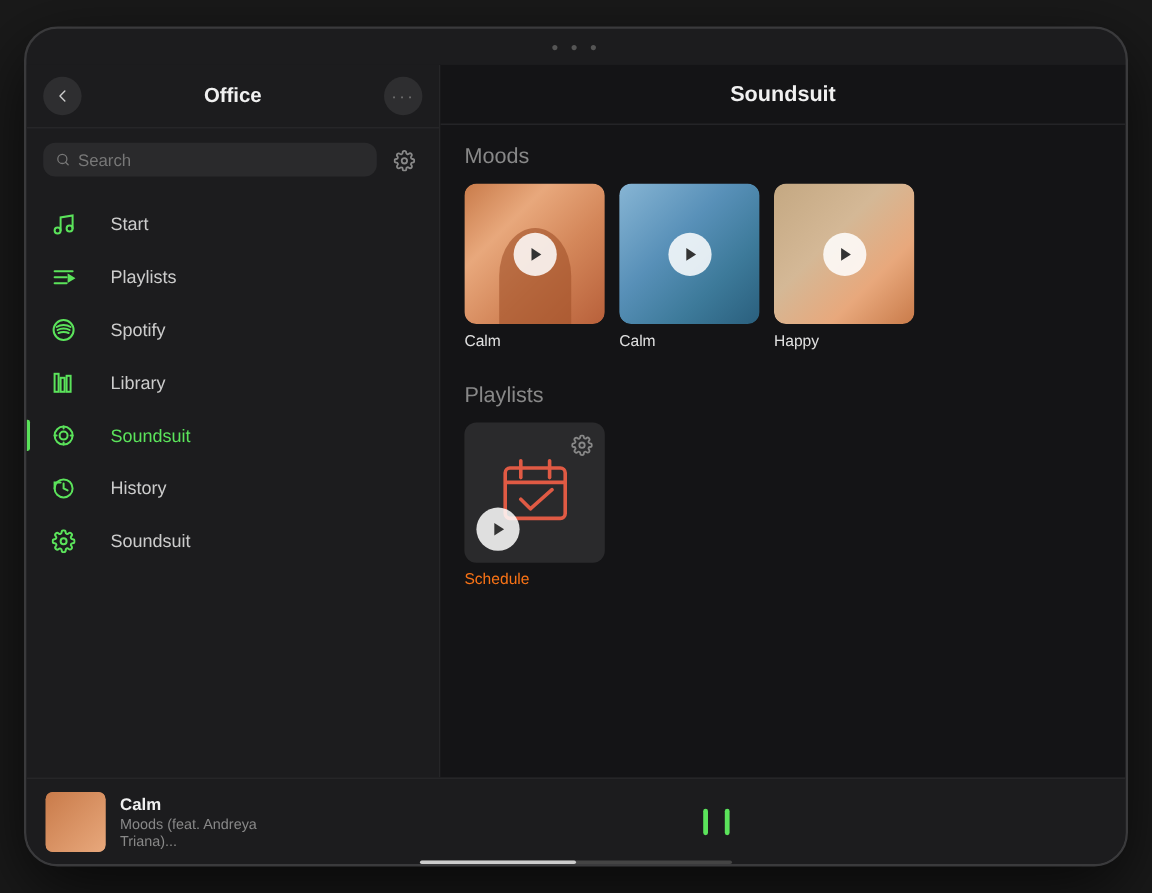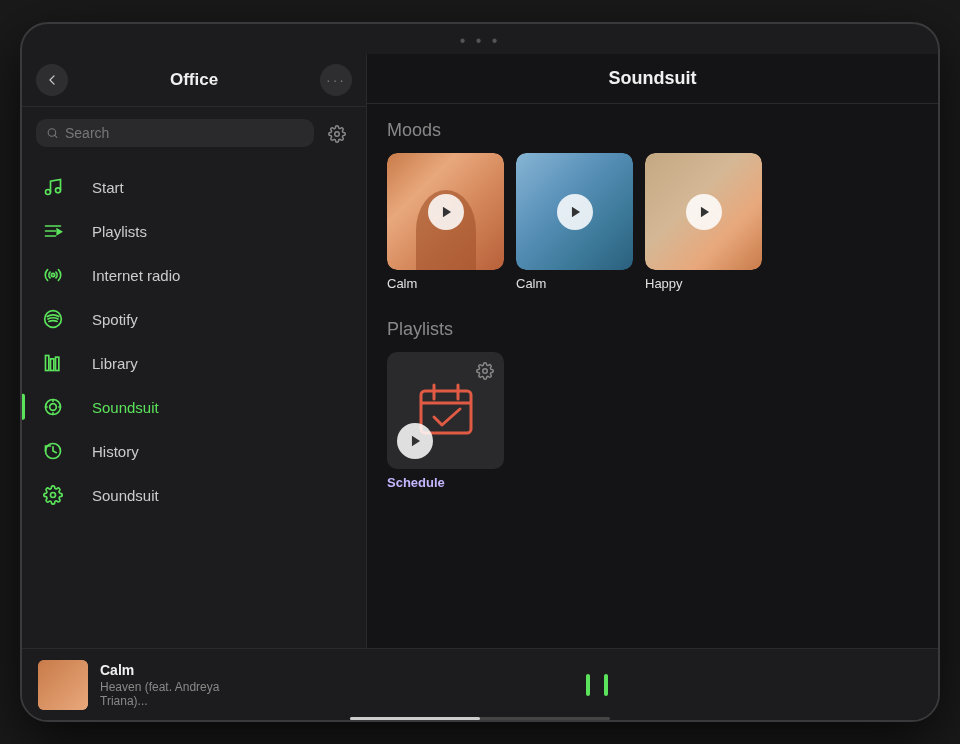--- a/index.html
+++ b/index.html
@@ -323,23 +323,23 @@
       font-size: 16px;
     }
 
     .schedule-play {
       position: absolute;
       bottom: 10px;
       left: 10px;
     }
 
     .schedule-name {
-      color: #c4b5fd;
+      color: #f97316;
       font-size: 13px;
-      font-weight: 700;
+      font-weight: 400;
     }
 
     
     .bottom-player {
       height: 72px;
       background: #1c1c1e;
       border-top: 1px solid #2a2a2c;
       display: flex;
       align-items: center;
       padding: 0 16px;
@@ -495,32 +495,20 @@
             <svg viewBox="0 0 24 24" fill="none" stroke="#5be35b" stroke-width="2" stroke-linecap="round">
               <line x1="3" y1="6" x2="21" y2="6"></line>
               <line x1="3" y1="12" x2="15" y2="12"></line>
               <line x1="3" y1="18" x2="15" y2="18"></line>
               <polygon points="17,10 22,13 17,16" fill="#5be35b"></polygon>
             </svg>
           </div>
           <span>Playlists</span>
         </div>
 
-        <div class="nav-item">
-          <div class="nav-icon">
-            <svg viewBox="0 0 24 24" fill="none" stroke="#5be35b" stroke-width="2" stroke-linecap="round">
-              <circle cx="12" cy="12" r="2"></circle>
-              <path d="M8.5 8.5a5 5 0 000 7"></path>
-              <path d="M15.5 8.5a5 5 0 010 7"></path>
-              <path d="M5.5 5.5a9 9 0 000 13"></path>
-              <path d="M18.5 5.5a9 9 0 010 13"></path>
-            </svg>
-          </div>
-          <span>Internet radio</span>
-        </div>
 
         <div class="nav-item">
           <div class="nav-icon">
             <svg viewBox="0 0 24 24" fill="none" stroke="#5be35b" stroke-width="2">
               <circle cx="12" cy="12" r="10"></circle>
               <path d="M7 15s2-1 5-1 5 1 5 1" stroke-linecap="round"></path>
               <path d="M6 12s2.5-1.5 6-1.5 6 1.5 6 1.5" stroke-linecap="round"></path>
               <path d="M5 9s3-2 7-2 7 2 7 2" stroke-linecap="round"></path>
             </svg>
           </div>
@@ -662,21 +650,21 @@
       </div>
     </div>
   </div>
 
   <div class="bottom-player">
     <div class="player-thumb">
       <div style="width:100%;height:100%;background:linear-gradient(135deg,#c97b4a,#e8a87c);border-radius:6px;"></div>
     </div>
     <div class="player-info">
       <div class="player-track">Calm</div>
-      <div class="player-artist">Heaven (feat. Andreya Triana)...</div>
+      <div class="player-artist">Moods (feat. Andreya Triana)...</div>
     </div>
     <div class="player-controls">
       <div class="pause-btn">
         <div class="pause-bar"></div>
         <div style="width:6px;"></div>
         <div class="pause-bar"></div>
       </div>
     </div>
     <div class="progress-bar-wrap">
       <div class="progress-bar-fill"></div>

